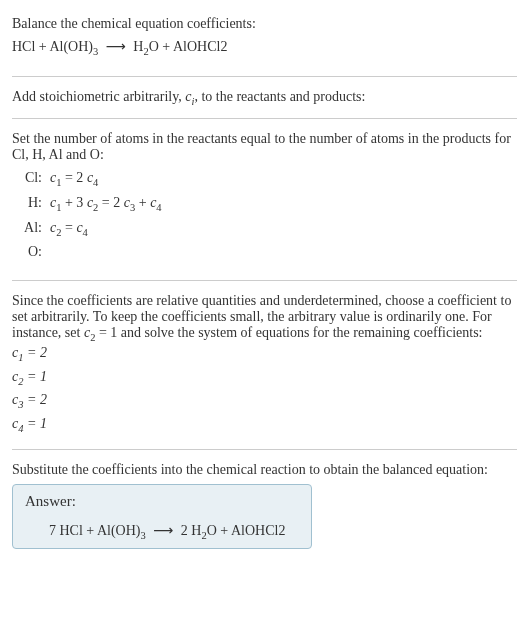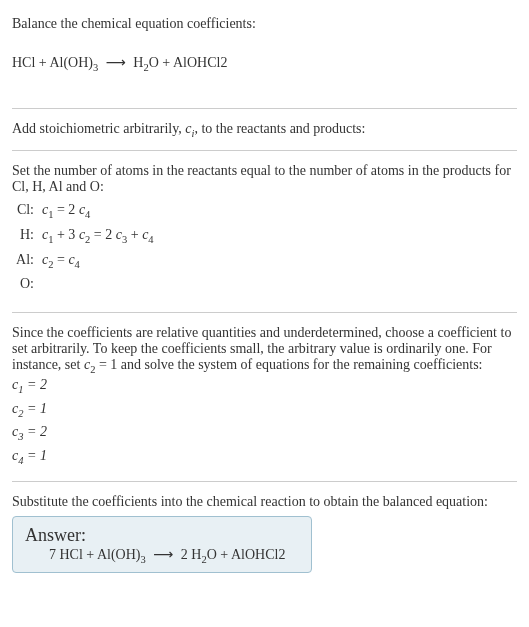--- a/index.html
+++ b/index.html
@@ -17,29 +17,29 @@
     }
     .section {
       padding: 8px 0;
     }
     hr {
       border: none;
       border-top: 1px solid #ccc;
       margin: 4px 0;
     }
     .equation-line {
-      margin: 20px 0;
+      margin: 4px 0;
       line-height: 1.5;
     }
     sub {
       font-size: 0.75em;
       vertical-align: sub;
     }
     .table-eq {
-      margin: 4px 0;
+      margin: 4px 8px;
       line-height: 1.6;
     }
     .table-eq .row {
       display: flex;
     }
     .table-eq .label {
       width: 30px;
       text-align: right;
       padding-right: 8px;
     }
@@ -50,22 +50,22 @@
     .answer-box {
       border: 1px solid #a0c0d0;
       background: #e8f0f4;
       border-radius: 4px;
       padding: 8px 12px;
       margin-top: 6px;
       display: inline-block;
       min-width: 300px;
     }
     .answer-label {
-      font-size: 18px;
-      margin-bottom: 0;
+      font-size: 15px;
+      margin-bottom: 12px;
     }
     .answer-eq {
       padding-left: 24px;
     }
     .arrow {
       padding: 0 4px;
     }
     .italic {
       font-style: italic;
     }

